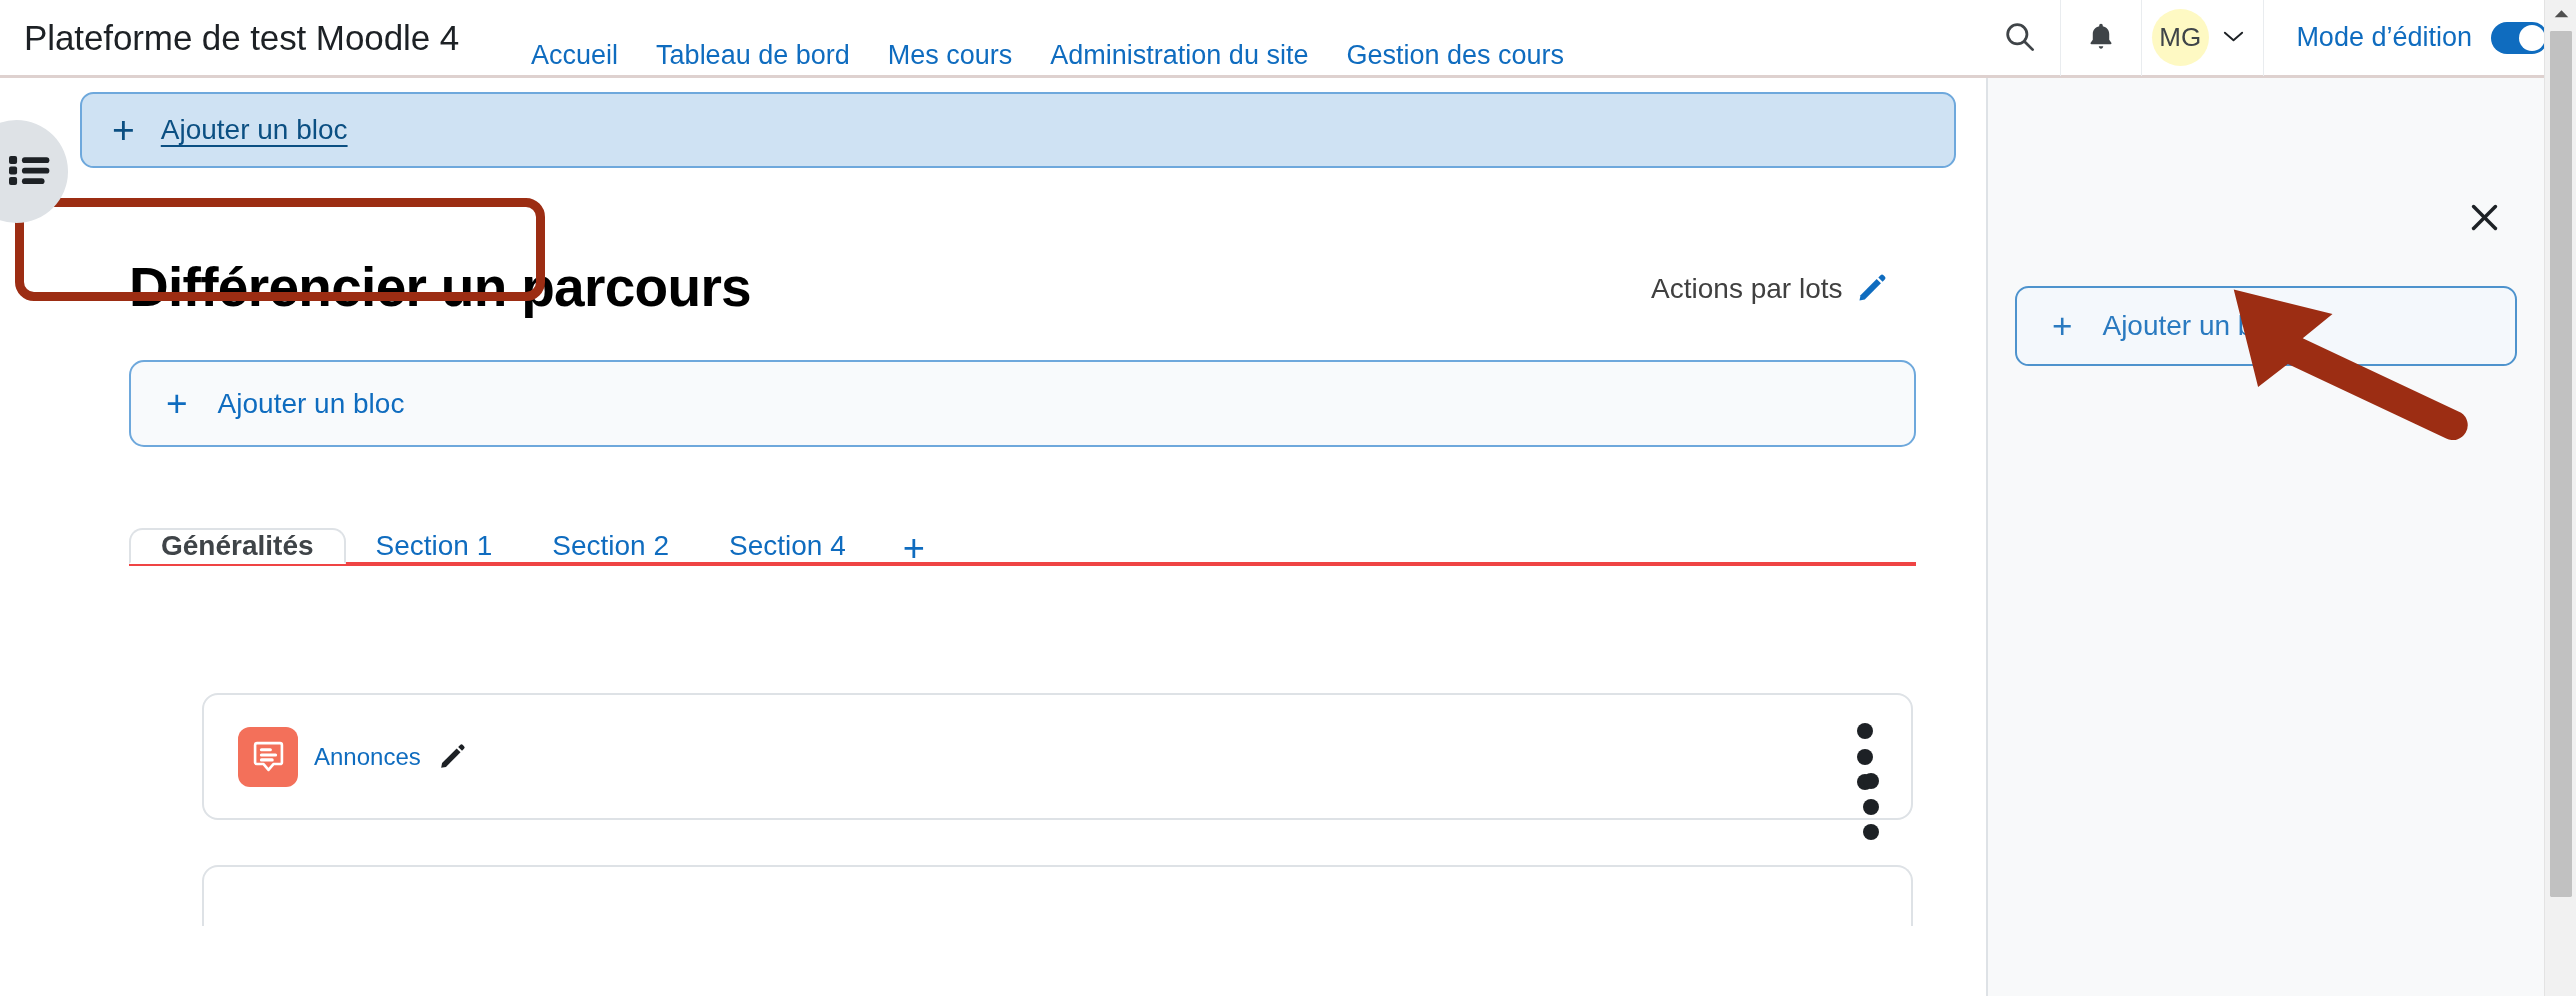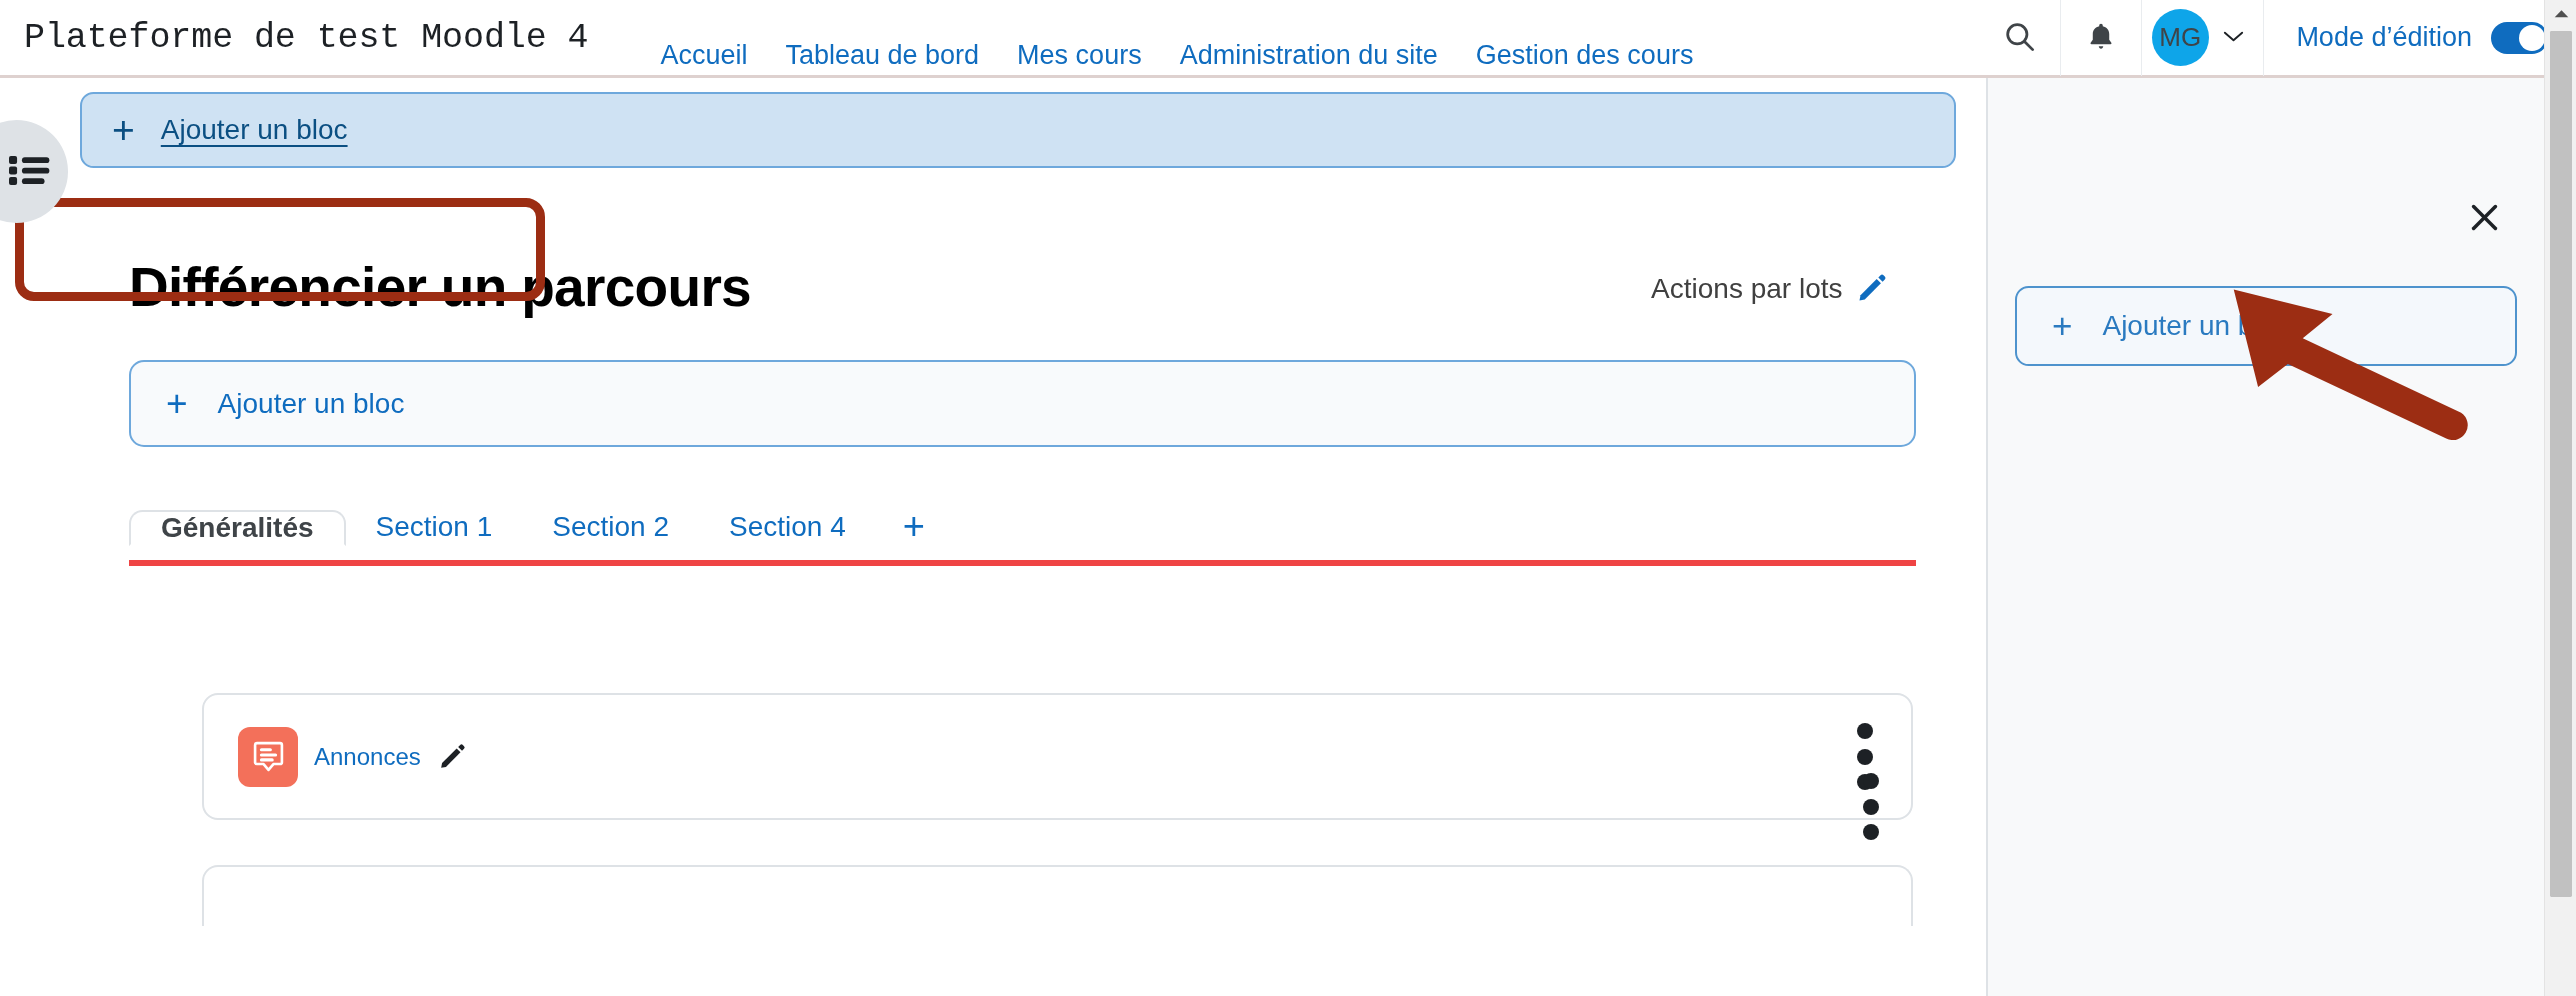--- a/index.html
+++ b/index.html
@@ -15,40 +15,40 @@
   
   .navbar {
     position: absolute; top: 0; left: 0; width: 2576px; height: 78px;
     background: #ffffff;
     display: flex; align-items: center;
     border-bottom: 3.4px solid #ded1cf;
     z-index: 40;
   }
   .brand {
     font-size: 35px; color: #1d2125; font-weight: 400;
-    padding-left: 24px; white-space: nowrap; letter-spacing: -0.1px; font-family: Liberation Mono, monospace;
+    padding-left: 24px; white-space: nowrap; letter-spacing: -0.1px;
   }
   .nav-links { display: flex; align-items: center; margin-left: 53px; gap: 0; }
   .nav-link {
     font-size: 27px; color: #0f6cbf; padding: 0 19px; white-space: nowrap;
     text-decoration: none; cursor: pointer; margin-top: 36px;
   }
   .nav-right {
     margin-left: auto; display: flex; align-items: center; height: 100%;
   }
   .nav-div { width: 1.4px; height: 76px; background: #e9ecef; }
   .icon-btn {
     width: 80px; height: 75px; display: flex; align-items: center; justify-content: center;
     cursor: pointer;
   }
   .avatar-wrap {
     display: flex; align-items: center; padding: 0 17.6px 0 9.5px; cursor: pointer;
   }
   .avatar {
-    width: 57px; height: 57px; border-radius: 50%; background: #0ea5e9;
+    width: 57px; height: 57px; border-radius: 50%; background: #fef9c3;
     color: #3f4448; font-size: 26px; display: flex; align-items: center; justify-content: center;
     letter-spacing: 0.3px;
   }
   .chev { margin-left: 13.5px; color: #1d2125; font-size: 20px; }
   .edit-mode {
     display: flex; align-items: center; gap: 19px; padding: 0 28px 0 32px; cursor: pointer;
   }
   .edit-mode-label { font-size: 27px; color: #0f6cbf; white-space: nowrap; }
   .toggle {
     width: 57px; height: 32px; border-radius: 16px; background: #0f6cbf; position: relative;
@@ -119,22 +119,22 @@
     margin: 45px 129px 0 129px; width: 1787px; height: 87px;
     background: #f8fafc; border: 2px solid #6ea8dc; border-radius: 15px;
     display: flex; align-items: center; padding-left: 35px; gap: 30px; cursor: pointer;
   }
   .addblock-inner .plus { font-size: 37px; color: #0f6cbf; line-height: 0.7; }
   .addblock-inner .lbl { font-size: 28px; color: #0f6cbf; }
 
   
   .sectabs {
     margin: 46px 129px 0 129px; width: 1787px; height: 73px;
-    border-bottom: 6px solid #ef4444;
-    display: flex; align-items: center;
+    border-bottom: 4px solid #ef4444;
+    display: flex; align-items: flex-end;
   }
   .sectab {
     font-size: 28px; color: #0f6cbf; display: flex; align-items: center;
     padding: 0 30px; cursor: pointer; white-space: nowrap;
   }
   .sectab.active {
     color: #3f4448; font-weight: 700;
     background: #fff;
     border: 2px solid #dee2e6; border-bottom: 2px solid #fff;
     border-radius: 13.5px 13.5px 0 0;

